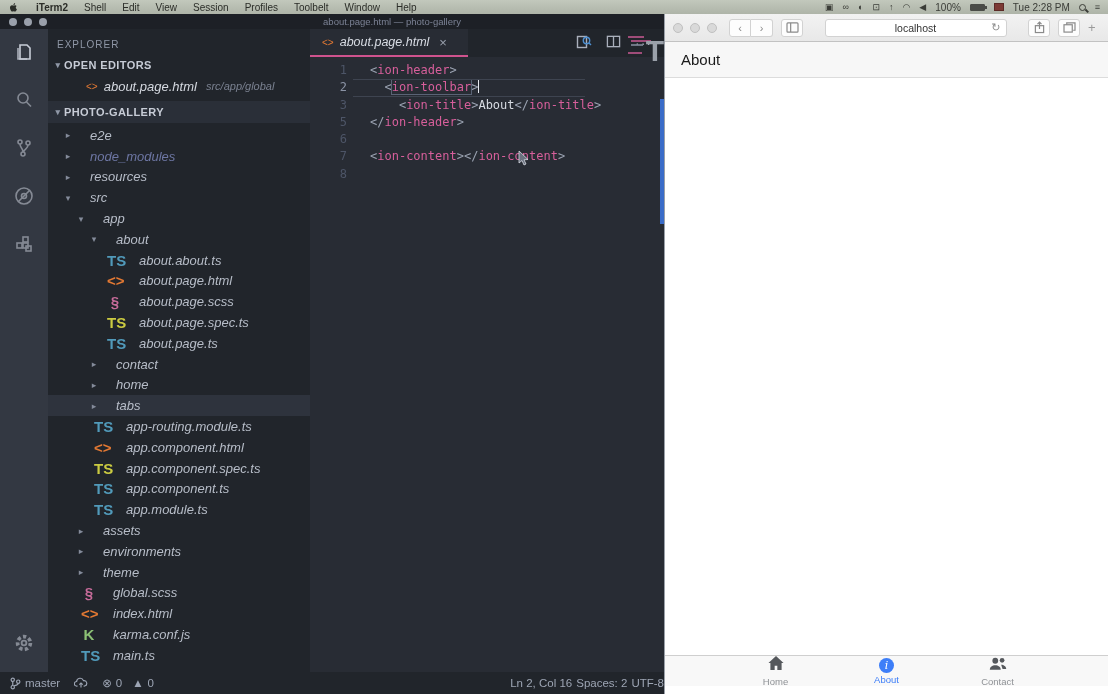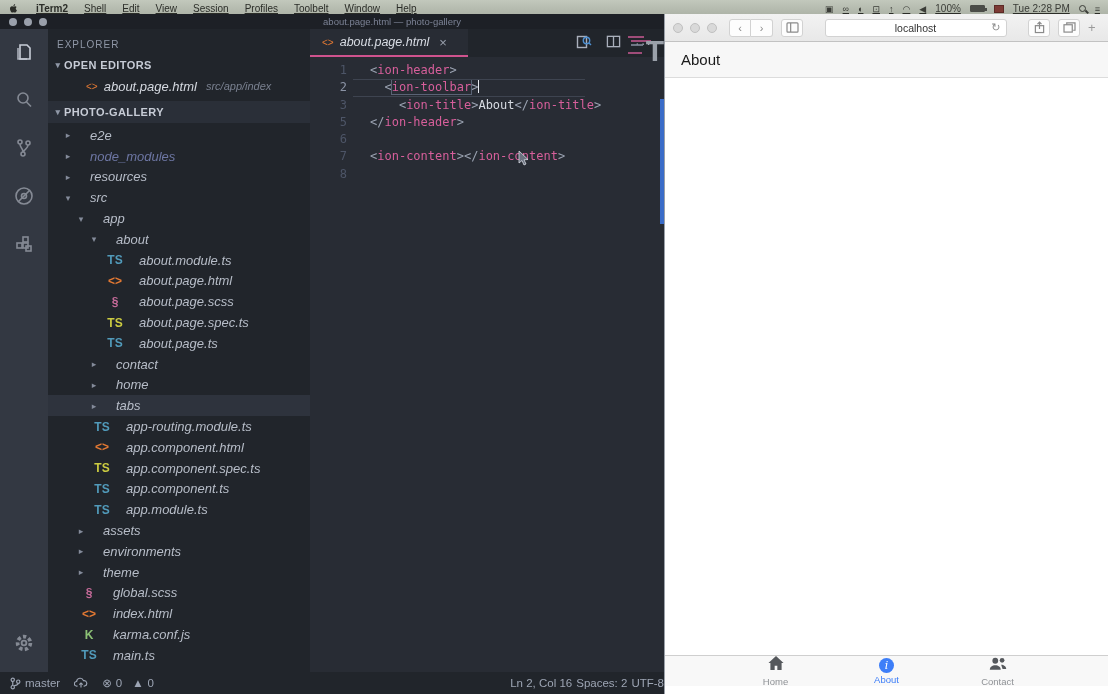--- a/index.html
+++ b/index.html
@@ -1,22 +1,22 @@
 <!DOCTYPE html>
 <html><head>
 <meta charset="utf-8">
 <style>
   * { box-sizing: border-box; margin: 0; padding: 0; }
   html,body { width:1108px; height:694px; overflow:hidden; }
   body { position:relative; font-family:"Liberation Sans", sans-serif; background:#282c34; }
 
   
   .menubar { position:absolute; left:0; top:0; width:1108px; height:14px;
-    background:linear-gradient(#c2c8bc,#aeb4a8); display:flex; align-items:flex-end;
-    font-size:10px; color:#2b2d28; z-index:50;text-decoration:underline; }
+    background:linear-gradient(#c2c8bc,#aeb4a8); display:flex; align-items:center;
+    font-size:10px; color:#2b2d28; z-index:50; }
   .mb-left { display:flex; align-items:center; gap:0; padding-left:8px; }
   .mb-apple { width:11px; height:11px; display:inline-flex; margin-right:9px; }
   .mb-item { padding:0 8px; white-space:nowrap; }
   .mb-item.bold { font-weight:bold; }
   .mb-right { margin-left:auto; display:flex; align-items:center; gap:9px; padding-right:8px; color:#3a3c37; }
   .mb-ico { font-size:9px; line-height:10px; }
   .mb-text { font-size:10px; }
   .shape-battery { width:15px; height:7px; border:1px solid #4a4c47; border-radius:1px; position:relative; background:#4a4c47; }
   .shape-battery:after { content:""; position:absolute; right:-3px; top:1.5px; width:2px; height:3px; background:#4a4c47; }
   .shape-flag { width:10px; height:8px; background:#7c3a34; border:1px solid #5c2a26; }
@@ -46,21 +46,21 @@
   .sb-section .tw { width:12px; text-align:center; color:#8f97a6; font-size:9px; margin-left:4px; }
   .sb-openrow { height:22px; display:flex; align-items:center; padding-left:38px; }
   .sb-openrow .fname { font-style:italic; color:#d5d9e0; margin-left:6px; }
   .sb-openrow .fpath { font-style:italic; color:#7a8190; font-size:11px; margin-left:9px; }
   .sb-project { background:#2a2f38; margin-top:4px; height:22px; }
   .tree { margin-top:2px; }
   .tree-row { height:20.8px; display:flex; align-items:center; white-space:nowrap; }
   .tree-row.selected { background:#2e333d; }
   .tree-row .tw { font-size:9px; color:#848b9a; width:12px; text-align:center; flex:none; }
   .tree-row .lbl { margin-left:16px;font-style:italic; }
-  .tree-row .fico { width:16px; flex:none; text-align:center; font-size:12px; font-weight:bold; }
+  .tree-row .fico { width:16px; flex:none; text-align:center; font-size:15px; font-weight:bold; }
   .dimmed { color:#6d76a3; }
   .ico-ts { color:#519aba; } .ico-ts-spec { color:#cbcb41; } .ico-html { color:#e37933; font-size:10px; }
   .ico-scss { color:#c76b9a; font-size:11px; } .ico-karma { color:#8cc175; font-size:11px; }
 
   
   .editorpane { position:absolute; left:310px; top:15px; width:354px; height:643px; background:#282c34; }
   .tabbar { position:absolute; left:0; top:0; width:100%; height:28px; background:#21252b; display:flex; }
   .tab { width:158px; height:28px; background:#282c34; display:flex; align-items:center; padding-left:12px;
     border-bottom:2px solid #d0538e; }
   .tab .ico-html { margin-right:6px; }
@@ -229,21 +229,21 @@
 
   <div class="sidebar">
     <div class="sb-title">EXPLORER</div>
     <div class="sb-section">
       <span class="tw">▾</span>
       <span>OPEN EDITORS</span>
     </div>
     <div class="sb-openrow">
       <span class="fico ico-html">&lt;&gt;</span>
       <span class="fname">about.page.html</span>
-      <span class="fpath">src/app/index</span>
+      <span class="fpath">src/app/global</span>
     </div>
     <div class="sb-section sb-project">
       <span class="tw">▾</span>
       <span>PHOTO-GALLERY</span>
     </div>
     <div class="tree">
         <div class="tree-row" style="padding-left: 14px;">
           <span class="tw">▸</span>
           <span class="lbl">e2e</span>
         </div>
@@ -262,21 +262,21 @@
         <div class="tree-row" style="padding-left: 27px;">
           <span class="tw">▾</span>
           <span class="lbl">app</span>
         </div>
         <div class="tree-row" style="padding-left: 40px;">
           <span class="tw">▾</span>
           <span class="lbl">about</span>
         </div>
         <div class="tree-row" style="padding-left: 59px;">
           <span class="fico ico-ts">TS</span>
-          <span class="lbl">about.module.ts</span>
+          <span class="lbl">about.about.ts</span>
         </div>
         <div class="tree-row" style="padding-left: 59px;">
           <span class="fico ico-html">&lt;&gt;</span>
           <span class="lbl">about.page.html</span>
         </div>
         <div class="tree-row" style="padding-left: 59px;">
           <span class="fico ico-scss">§</span>
           <span class="lbl">about.page.scss</span>
         </div>
         <div class="tree-row" style="padding-left: 59px;">

